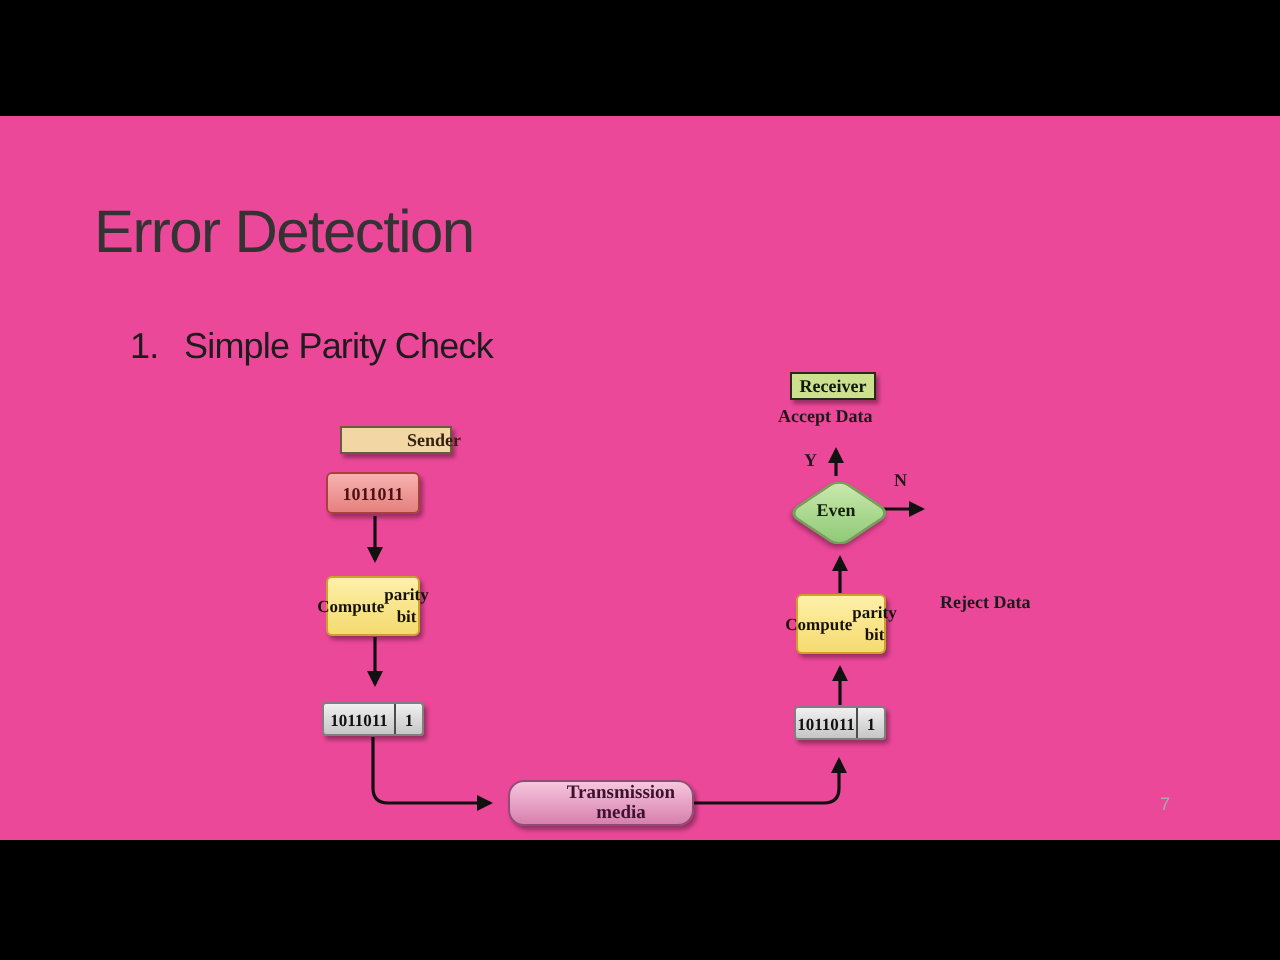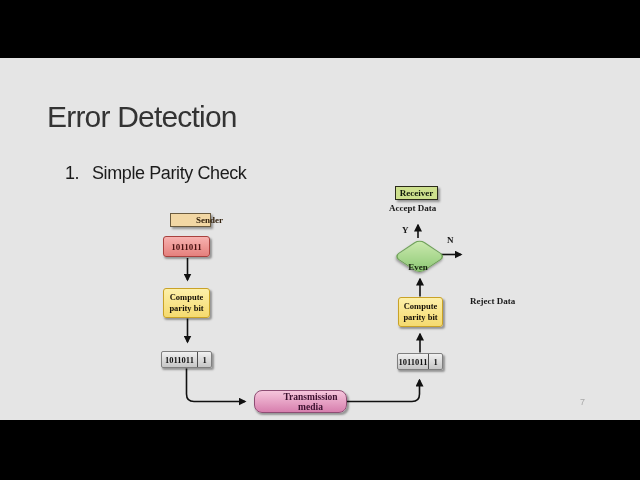--- a/index.html
+++ b/index.html
@@ -3,53 +3,53 @@
 <meta charset="utf-8">
 <style>
   html,body{margin:0;padding:0;}
   body{
     width:640px;height:480px;position:relative;background:#000;overflow:hidden;
     font-family:"Liberation Sans",sans-serif;
   }
   .bar{position:absolute;left:0;width:640px;background:#000;}
   #top-bar{top:0;height:58px;}
   #bottom-bar{top:420px;height:60px;}
-  #slide{position:absolute;left:0;top:58px;width:640px;height:362px;background:#e5e5e5;}
+  #slide{position:absolute;left:0;top:58px;width:640px;height:362px;background:#ec4899;}
 
   .abs{position:absolute;}
   #title{
     left:47px;top:100px;font-size:30px;letter-spacing:-0.8px;
     color:#333333;white-space:nowrap;
   }
   #list-line{left:65px;top:163px;font-size:18px;letter-spacing:-0.4px;color:#1c1c1c;display:flex;}
   #list-num{width:27px;}
   #list-text{white-space:nowrap;text-align:right;}
 
   
   .dg{font-family:"Liberation Serif",serif;font-weight:bold;color:#1a1a1a;}
   .node{
     position:absolute;display:flex;align-items:center;justify-content:center;
     text-align:center;box-sizing:border-box;
     box-shadow:1.5px 2px 2px rgba(0,0,0,0.35);
   }
   #sender-box{
-    left:170px;top:213px;width:41px;height:14px;font-size:9px;
+    left:170px;top:213px;width:56px;height:14px;font-size:9px;
     background:var(--sender-fill);border:1px solid var(--sender-border);
     color:#33220e;
     padding-left:38px;
   }
   #data-word-box{
     left:163px;top:236px;width:47px;height:21px;font-size:9px;border-radius:3px;
     background:linear-gradient(var(--data-fill-top),var(--data-fill-bottom));
     border:1px solid var(--data-border);color:#4a1212;
   }
   .compute-box{
     width:47px;height:30px;font-size:8.5px;line-height:1.25;border-radius:3px;
     background:linear-gradient(var(--compute-fill-top),var(--compute-fill-bottom));
-    border:1px solid var(--compute-border);flex-direction:column;color:#151008;
+    border:1px solid var(--compute-border);flex-direction:row;color:#151008;
   }
   #compute-box-sender{left:163px;top:288px;}
   #compute-box-receiver{left:398px;top:297px;width:45px;}
   .codeword-box{
     width:51px;height:17px;font-size:8.5px;
     background:linear-gradient(var(--codeword-fill-top),var(--codeword-fill-bottom));
     border:1px solid var(--codeword-border);border-radius:2px;color:#111;
     display:flex;align-items:stretch;justify-content:stretch;padding:0;
   }
   #codeword-box-sender{left:161px;top:351px;}
@@ -68,21 +68,21 @@
   }
   #diamond-wrap{left:394px;top:237px;width:48px;height:36px;position:absolute;}
   #diamond-shape{
     position:absolute;left:12.5px;top:6.5px;width:23.3px;height:23.3px;
     transform:scaleX(1.5) rotate(45deg);transform-origin:center;
     background:linear-gradient(135deg,var(--diamond-fill-top),var(--diamond-fill-bottom));
     border:1px solid var(--diamond-border);border-radius:5px;
     box-shadow:1px 1.5px 2px rgba(0,0,0,0.35);
   }
   #diamond-label{
-    position:absolute;left:0;top:12px;width:48px;height:36px;display:flex;
+    position:absolute;left:0;top:0;width:48px;height:36px;display:flex;
     align-items:center;justify-content:center;font-size:9px;color:#14200c;
   }
   .tiny-label{position:absolute;font-size:9px;color:#1a1a1a;white-space:nowrap;}
   #accept-label{left:389px;top:203px;width:56px;}
   #y-label{left:402px;top:225px;}
   #n-label{left:447px;top:235px;}
   #reject-label{left:470px;top:248px;margin-top:48px;}
   #page-number{left:580px;top:397px;font-size:9px;color:#a9a9a9;font-family:"Liberation Sans",sans-serif;font-weight:normal;}
   #flow-connectors{position:absolute;left:0;top:0;width:640px;height:480px;pointer-events:none;}
 </style>

